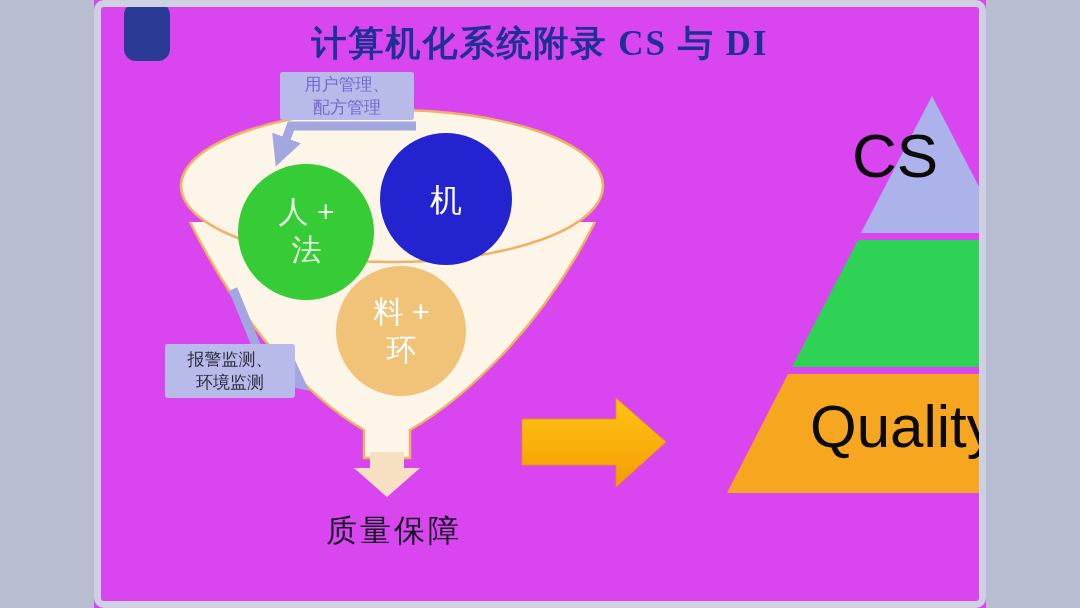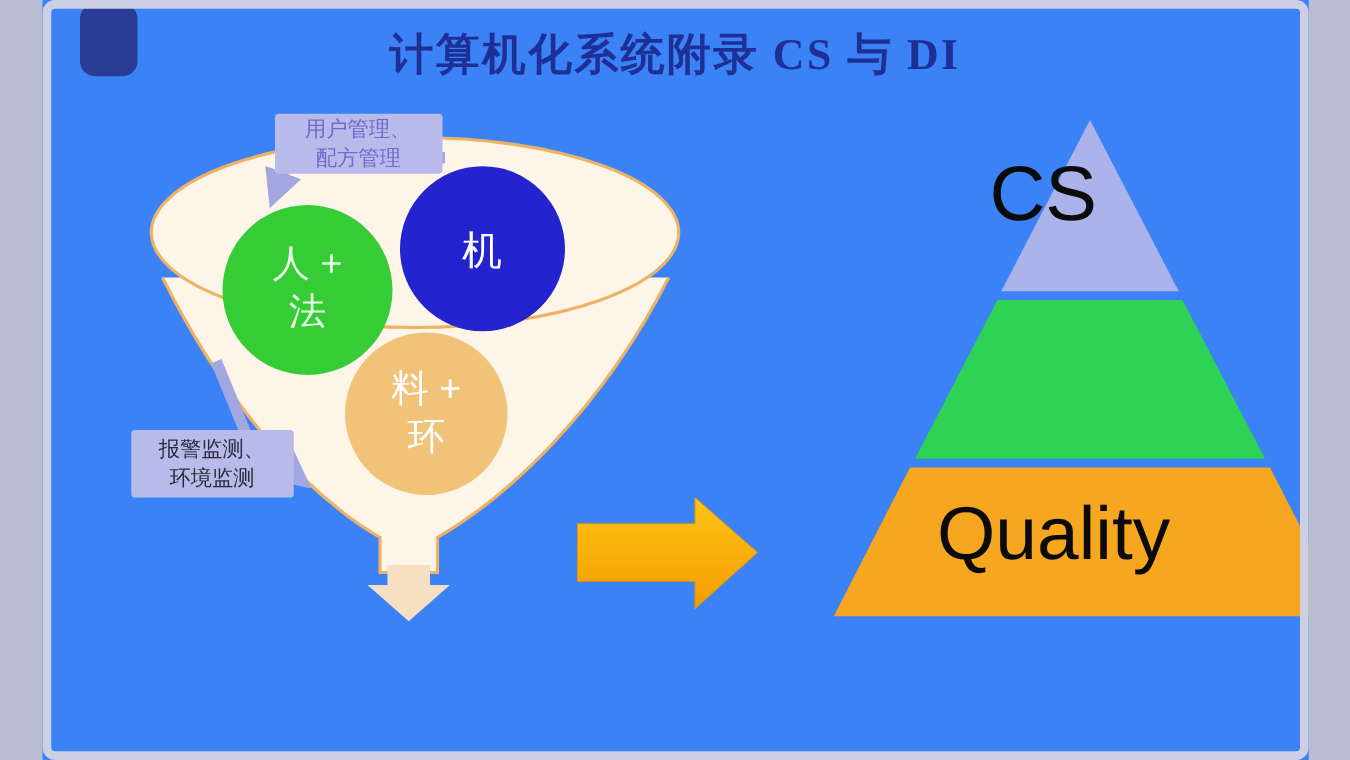--- a/index.html
+++ b/index.html
@@ -1,18 +1,18 @@
 <!DOCTYPE html>
 <html style="--title: #1e2f96; --corner-tab: #2b3a94; --label-box: #b8bbe9; --label-box-text-top: #7468cf; --label-box-text-left: #2b2b3d; --funnel-outline: #eeb264; --funnel-fill: #fdf5e8; --circle-green: #35cc35; --circle-blue: #2323cf; --circle-tan: #f0c378; --connector: #a3a7e0; --drop-arrow: #f7e0c2; --big-arrow-top: #ffc415; --big-arrow-bottom: #f39c00; --pyramid-cs: #abb3ea; --pyramid-di: #2ed254; --pyramid-quality: #f6a61f; --pyramid-text: #0b0b0b; --bottom-text: #141420; --frame: #ccd0e2;"><head>
 <meta charset="utf-8">
 <style>
   html,body{margin:0;padding:0;background:#b9bdd2;}
   .canvas{
-    position:relative;width:1013px;height:608px;margin:0 auto;
-    background:#3b82f6;overflow:hidden;
+    position:relative;width:892px;height:608px;margin:0 auto;
+    background:#d946ef;overflow:hidden;
     font-family:"Liberation Sans",sans-serif;
   }
   .frame{
     position:absolute;inset:0;border:7px solid var(--frame,#ccd0e2);
     border-radius:10px;pointer-events:none;z-index:40;
   }
   .art{position:absolute;left:0;top:0;width:1080px;height:608px;z-index:1;}
   .corner-tab{
     position:absolute;left:30px;top:3px;width:46px;height:58px;
     background:var(--corner-tab,#2b3a94);border-radius:12px;z-index:5;
@@ -22,21 +22,21 @@
     font-family:"Liberation Serif",serif;font-size:35px;font-weight:bold;
     letter-spacing:2px;color:var(--title,#1e2f96);z-index:6;
   }
   .pre{white-space:pre-line;}
   .label-box{
     position:absolute;z-index:6;border-radius:3px;
     background:var(--label-box,#b8bbe9);
     display:flex;align-items:center;justify-content:center;
     text-align:center;font-size:17px;line-height:23px;
   }
-  .label-box.top{left:186px;top:72px;width:134px;height:48px;color:var(--label-box-text-top,#7468cf);margin-top:19px;}
+  .label-box.top{left:186px;top:72px;width:134px;height:48px;color:var(--label-box-text-top,#7468cf);}
   .label-box.left{left:36px;top:344px;width:130px;height:54px;color:var(--label-box-text-left,#2b2b3d);margin-left:35px;}
   .circle-text{
     position:absolute;z-index:6;text-align:center;font-size:30px;line-height:38px;
   }
   .circle-text.green{left:160px;top:193px;width:105px;color:#e7fbe4;}
   .circle-text.blue{left:322px;top:181px;width:60px;font-size:32px;color:#ffffff;}
   .circle-text.tan{left:255px;top:293px;width:105px;color:#ffffff;}
   .bottom-label{
     position:absolute;left:205px;top:510px;width:190px;z-index:6;
     text-align:center;font-size:31px;letter-spacing:3px;
@@ -98,18 +98,19 @@
     <span class="pre">报警监测、
 环境监测</span>
   </div>
 
   <div class="circle-text green pre">人 +
 法</div>
   <div class="circle-text blue pre">机</div>
   <div class="circle-text tan pre">料 +
 环</div>
 
+  <div class="bottom-label">质量保障</div>
 
   <div class="pyr-label cs">CS</div>
   <div class="pyr-label quality">Quality</div>
 
   <div class="frame"></div>
 </div>
 
 </body></html>

